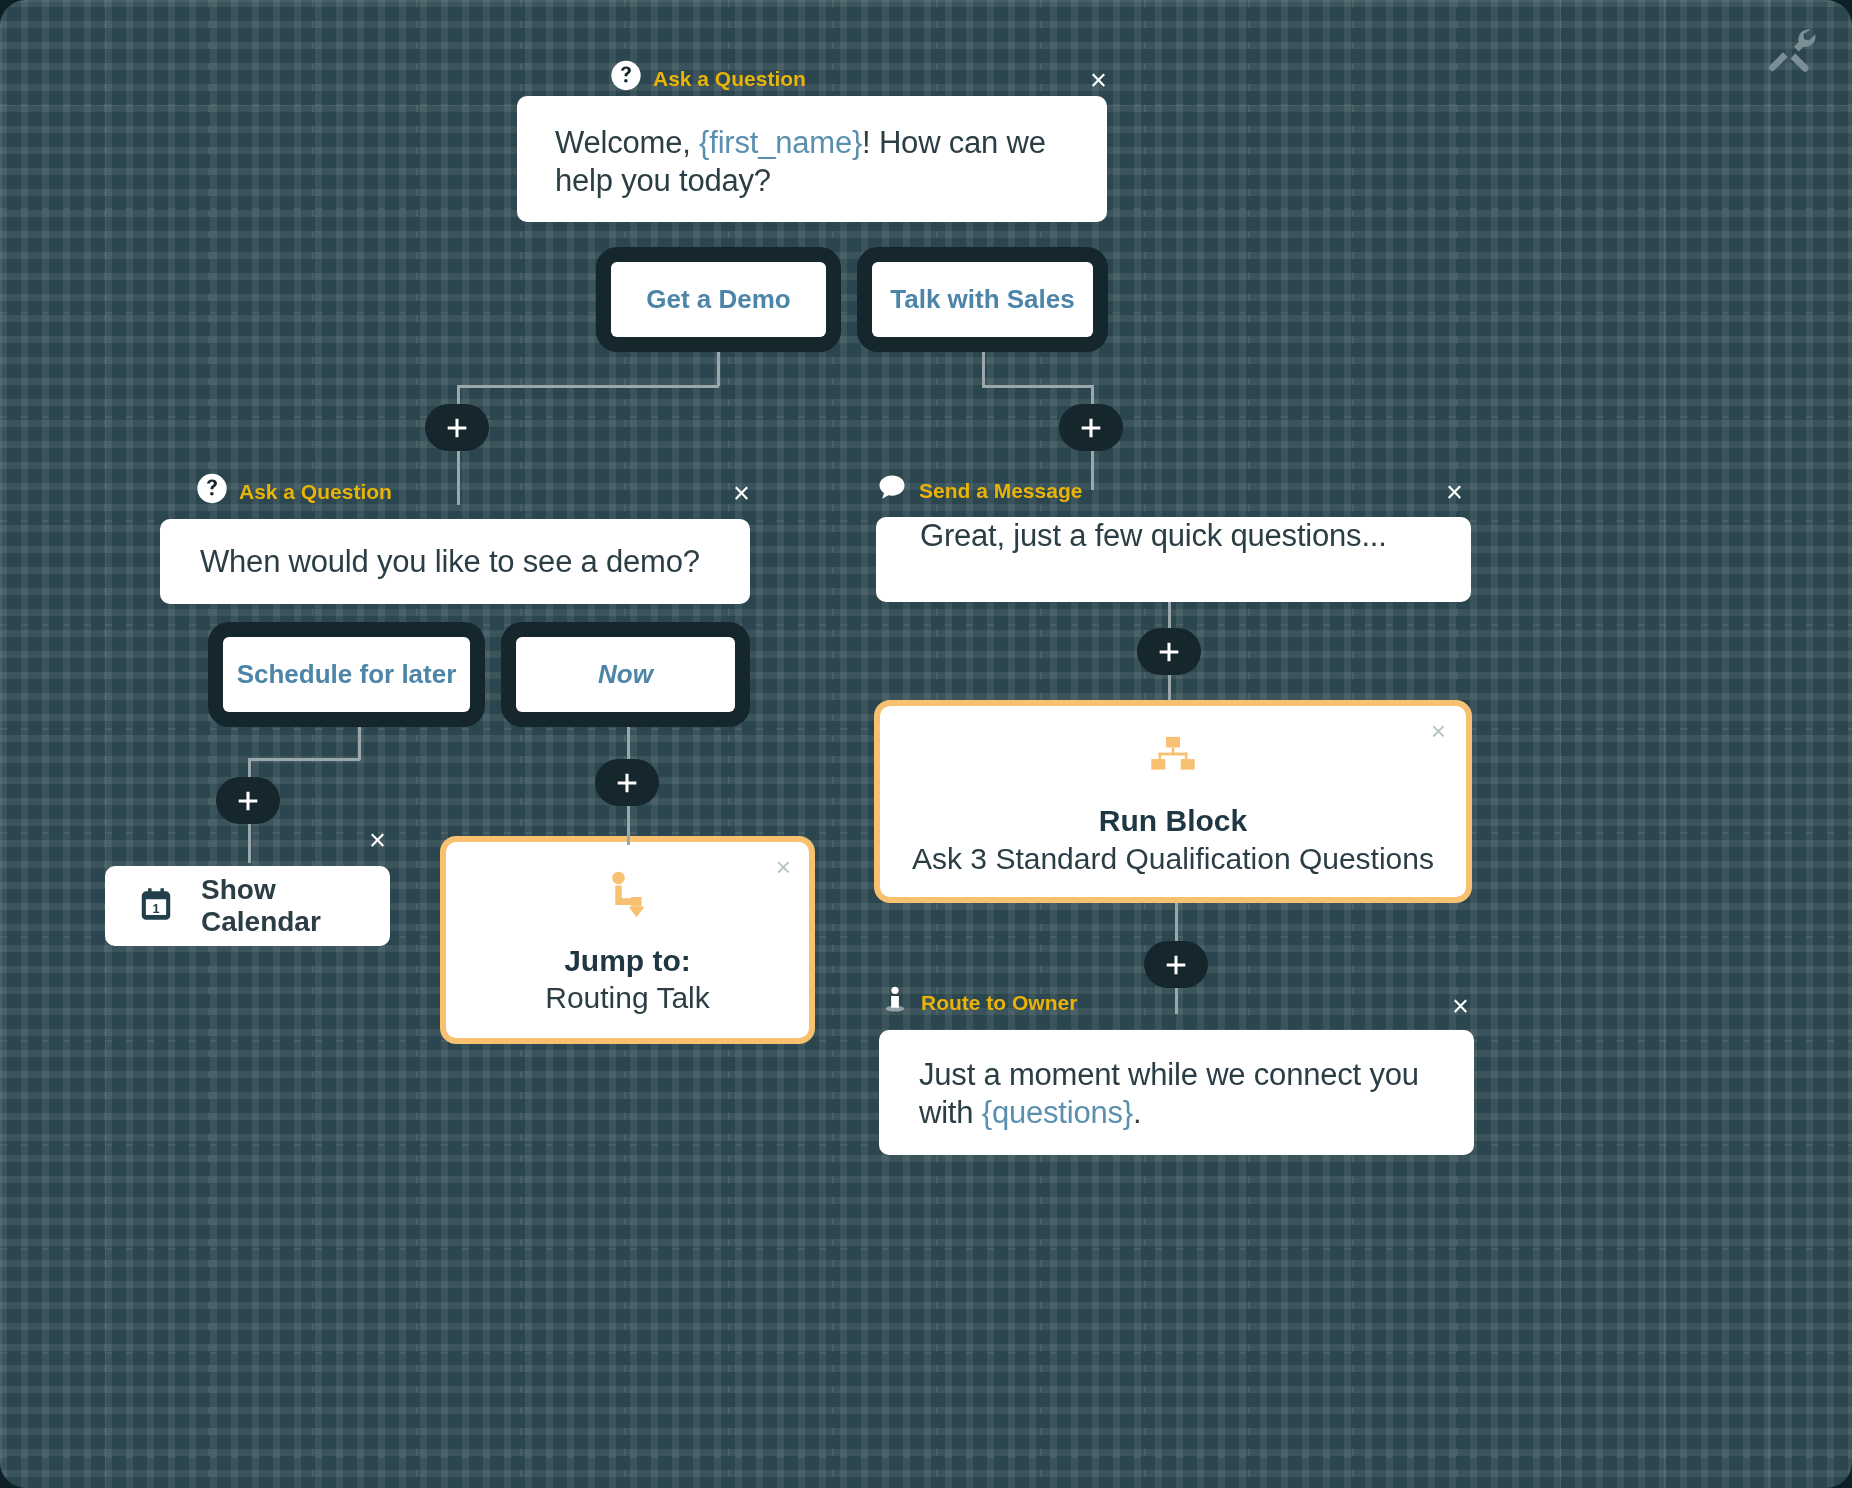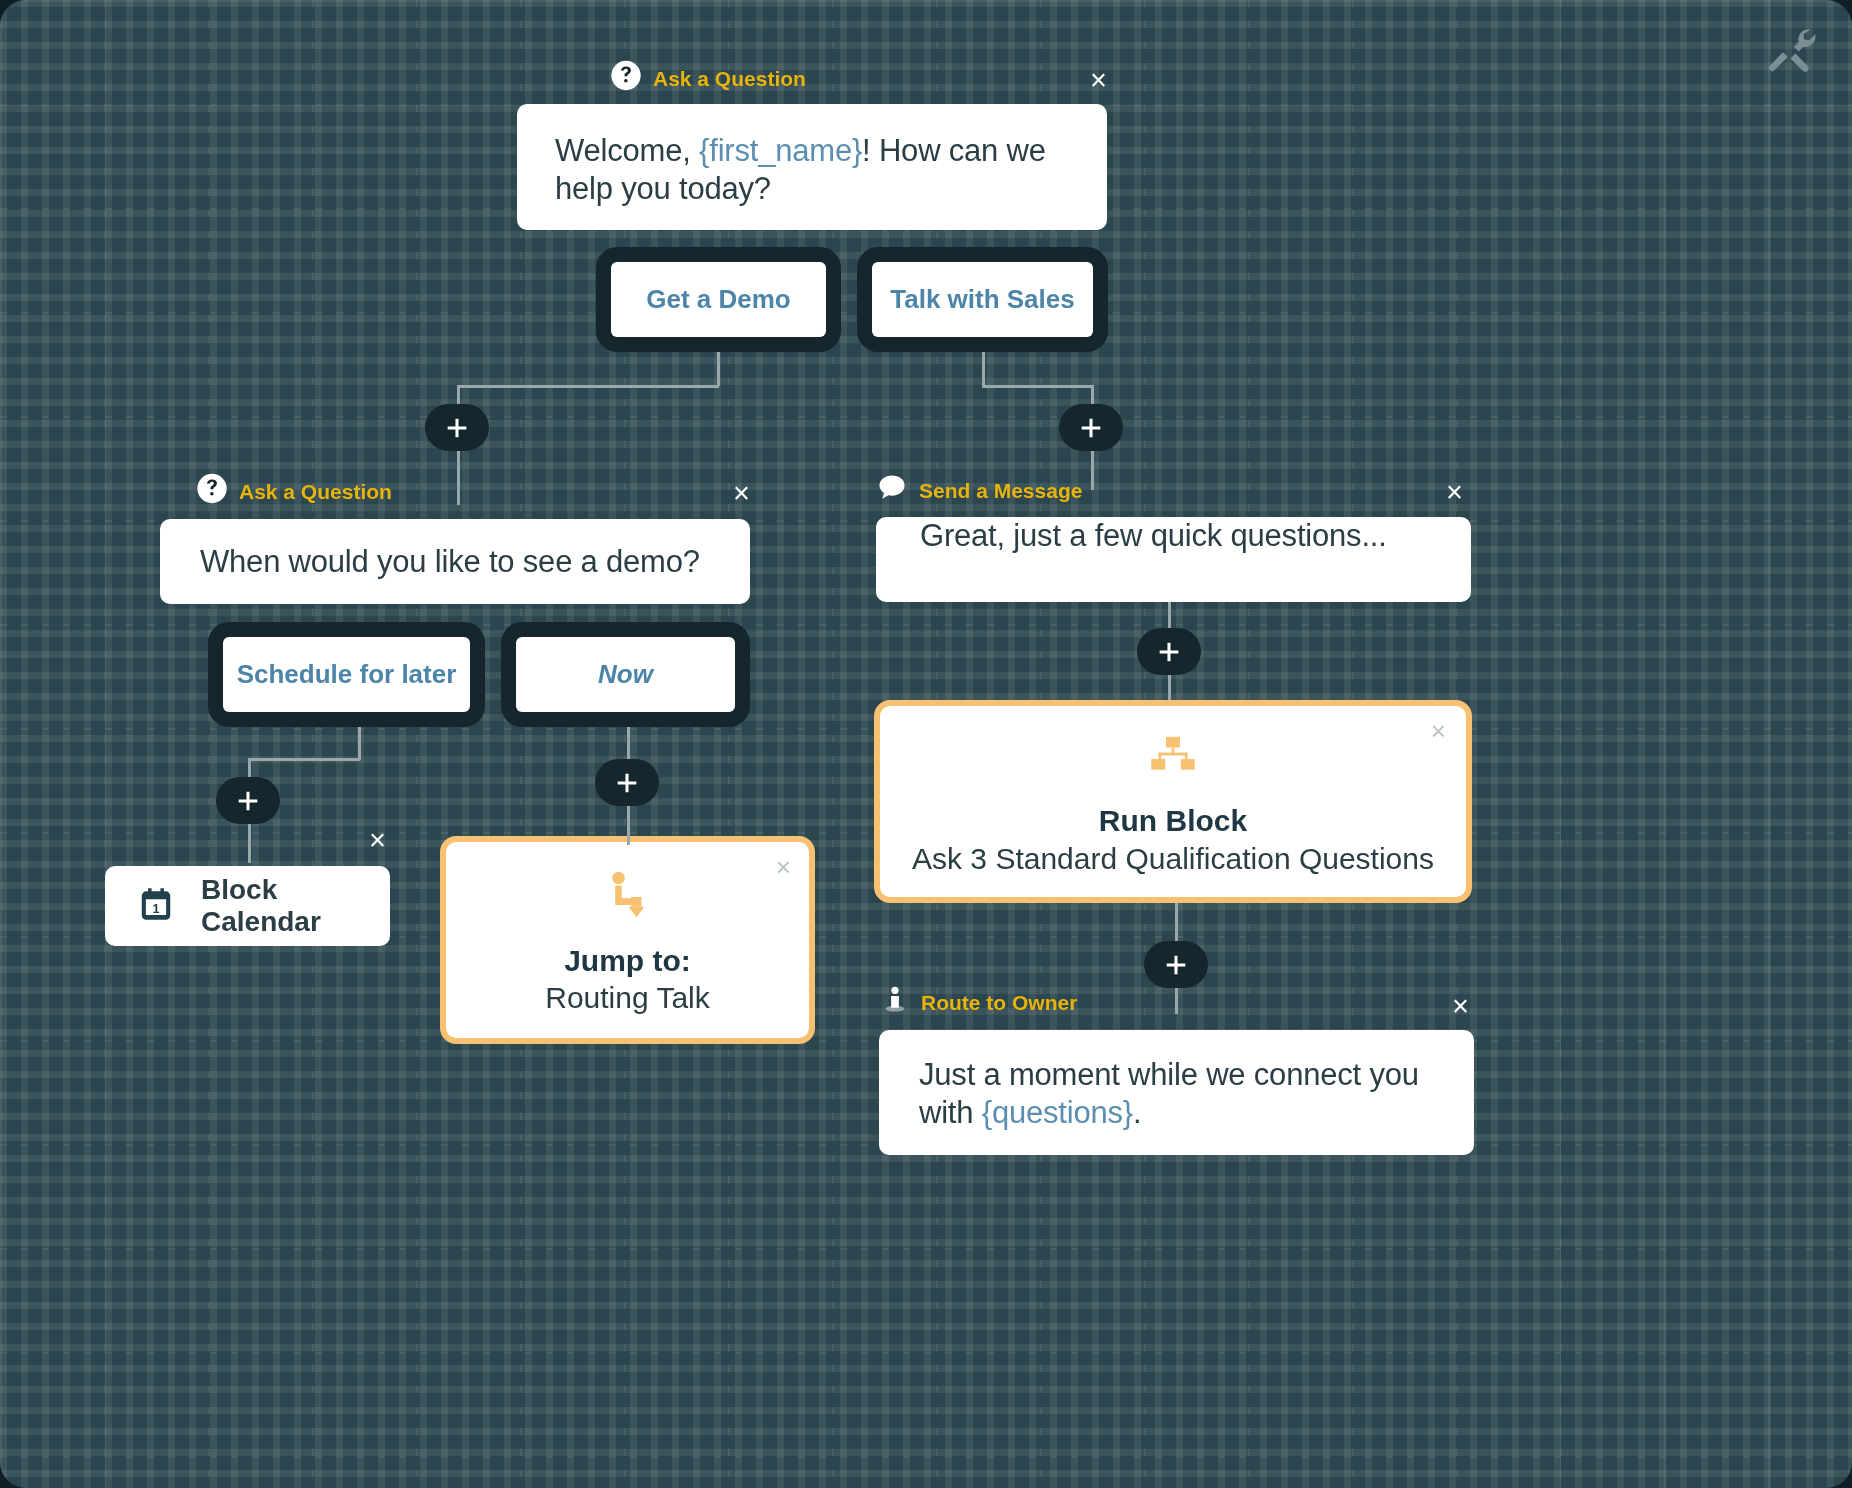--- a/index.html
+++ b/index.html
@@ -216,21 +216,21 @@
       <span class="hdr-icon">
         <svg width="32" height="32" viewBox="0 0 24 24" aria-hidden="true">
           <circle cx="12" cy="12" r="11" fill="#ffffff"></circle>
           <path d="M12 5.2c-2.2 0-3.6 1.3-3.8 3.1h2.3c.1-.8.7-1.3 1.5-1.3.8 0 1.4.5 1.4 1.2 0 .6-.3.9-1.1 1.5-.9.6-1.4 1.2-1.4 2.3v.5h2.2v-.3c0-.7.3-1 1.1-1.6 1-.7 1.5-1.4 1.5-2.5 0-1.7-1.4-2.9-3.7-2.9zm-.1 9.4a1.3 1.3 0 1 0 0 2.7 1.3 1.3 0 0 0 0-2.7z" fill="#15262d"></path>
         </svg>
       </span>
       <span>Ask a Question</span>
     </div>
     <div class="close-x" style="left:1090px; top:66px;">×</div>
 
-    <div class="card" style="left:517px; top:104px; width:590px; height:126px; padding:28px 38px;">
+    <div class="card" style="left:517px; top:96px; width:590px; height:126px; padding:28px 38px;">
       <div class="card-text">
         <span>Welcome, </span><span class="var">{first_name}</span><span>! How can we help you today?</span>
       </div>
     </div>
 
     <div class="opt-wrap" style="left:596px; top:247px; width:245px; height:105px; padding:15px;">
       <div class="opt-btn">
         <span>Get a Demo</span>
       </div>
     </div>
@@ -311,21 +311,21 @@
 
   <div class="node">
     <div class="close-x" style="left:369px; top:826px;">×</div>
     <div class="plain-card" style="left:105px; top:866px; width:285px; height:80px;">
       <span>
         <svg width="38" height="38" viewBox="0 0 24 24" aria-hidden="true">
           <path d="M7 2v2H5.8A2.8 2.8 0 0 0 3 6.8v12.4A2.8 2.8 0 0 0 5.8 22h12.4a2.8 2.8 0 0 0 2.8-2.8V6.8A2.8 2.8 0 0 0 18.2 4H17V2h-2.2v2H9.2V2zm-1.4 7h12.8v10H5.6z" fill="#22404b"></path>
           <text x="12" y="17.4" font-family="Liberation Sans, sans-serif" font-size="8" font-weight="bold" text-anchor="middle" fill="#22404b">1</text>
         </svg>
       </span>
-      <span class="plain-card-label">Block Calendar</span>
+      <span class="plain-card-label">Show Calendar</span>
     </div>
   </div>
 
   <div class="hi-card" style="left:440px; top:836px; width:375px; height:208px;">
     <div class="close-x close-x-grey" style="left:auto; right:18px; top:12px; position:absolute; font-size:26px;">×</div>
     <span style="margin-bottom:14px;">
       <svg width="60" height="60" viewBox="0 0 24 24" aria-hidden="true">
         <circle cx="8.2" cy="5.6" r="2.5" fill="#f8c172"></circle>
         <path d="M6.9 8.6h2.6v5.1h5.9v2.7H6.9z" fill="#f8c172"></path>
         <path d="M13.2 13.2h4.2v3.9h-4.2z" fill="#f8c172"></path>

